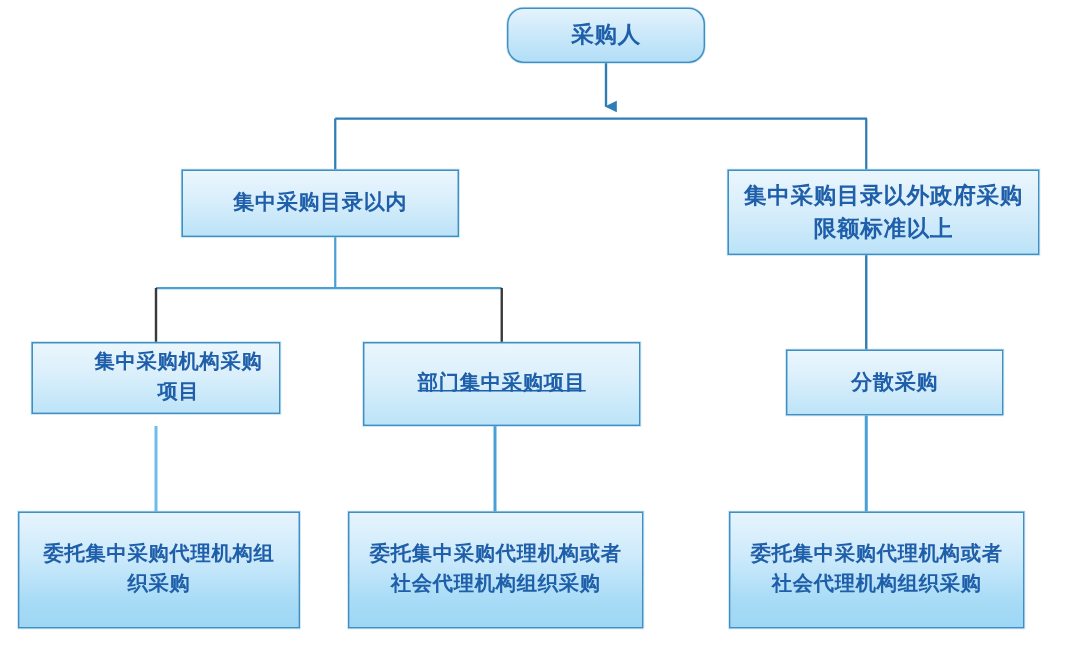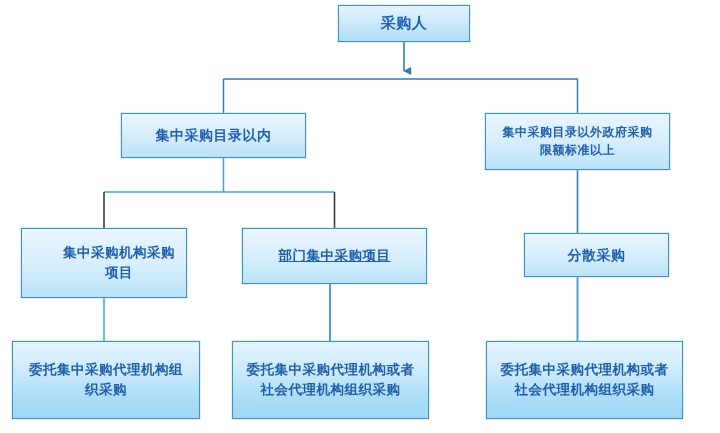--- a/index.html
+++ b/index.html
@@ -44,20 +44,21 @@
     padding: 2px 6px;
   }
   .node .label {
     display: block;
     width: 100%;
     white-space: pre-line;
   }
   
   .node.level-0 {
     background: linear-gradient(to bottom, #e4f3fc 0%, #cfeafa 40%, #b2def6 100%);
+    border-radius: 11px;
   }
   .node.level-1 {
     background: linear-gradient(to bottom, #eaf6fd 0%, #d9eefb 45%, #bbe3f8 100%);
   }
   .node.level-2 {
     background: linear-gradient(to bottom, #eaf6fd 0%, #daeffb 45%, #bce4f8 100%);
   }
   .node.level-3 {
     background: linear-gradient(to bottom, #e6f4fd 0%, #cdeafb 38%, #a7dbf6 78%, #9ed7f5 100%);
   }
@@ -93,26 +94,26 @@
   </svg>
 
   <div class="node level-0" style="left:338px; top:5px; width:132px; height:37px; font-size:15px;">
     <span class="label">采购人</span>
   </div>
 
   <div class="node level-1" style="left:121px; top:113px; width:185px; height:45px; font-size:14px;">
     <span class="label">集中采购目录以内</span>
   </div>
 
-  <div class="node level-1" style="left:485px; top:113px; width:185px; height:57px; font-size:12px;">
+  <div class="node level-1" style="left:485px; top:113px; width:208px; height:57px; font-size:15px;">
     <span class="label">集中采购目录以外政府采购
 限额标准以上</span>
   </div>
 
-  <div class="node level-2" style="left:21px; top:228px; width:166px; height:70px; font-size:13.5px;padding-left:36px;">
+  <div class="node level-2" style="left:21px; top:228px; width:166px; height:48px; font-size:13.5px;padding-left:36px;">
     <span class="label">集中采购机构采购
 项目</span>
   </div>
 
   <div class="node level-2" style="left:242px; top:228px; width:185px; height:56px; font-size:13.5px;text-decoration:underline;">
     <span class="label">部门集中采购项目</span>
   </div>
 
   <div class="node level-2" style="left:524px; top:233px; width:145px; height:44px; font-size:14px;align-items:center;">
     <span class="label">分散采购</span>

